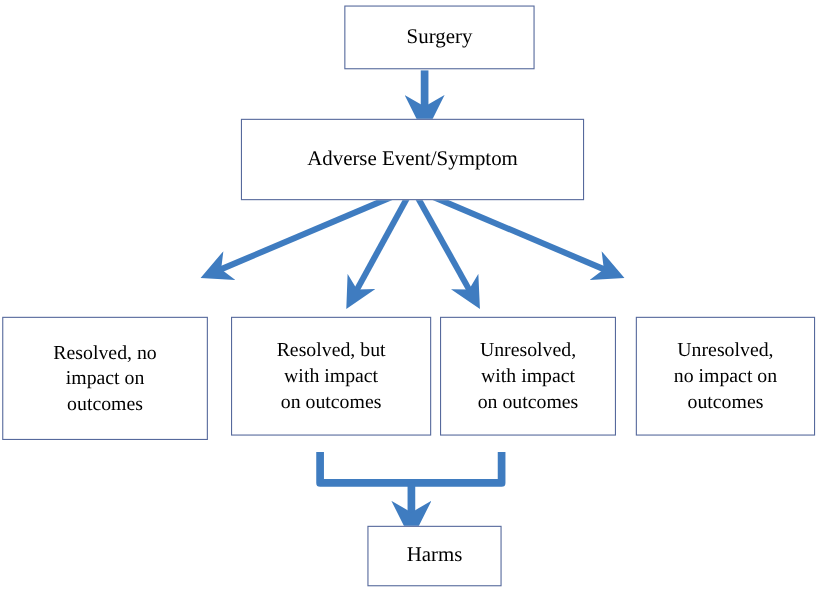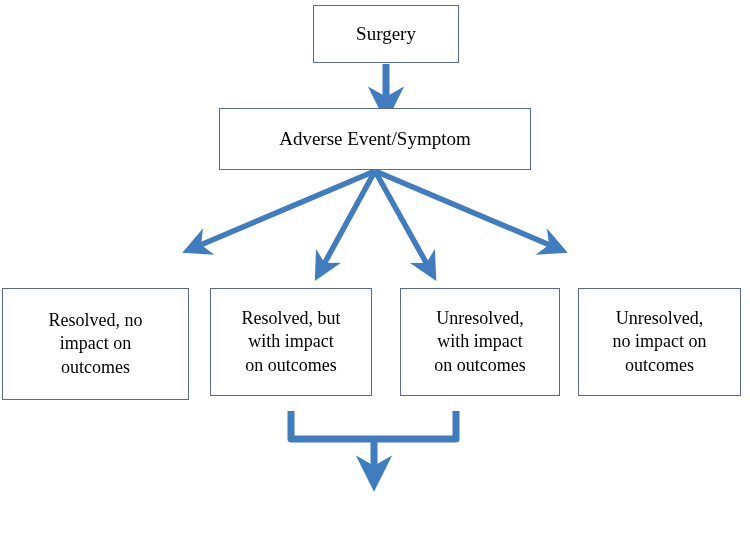--- a/index.html
+++ b/index.html
@@ -34,42 +34,42 @@
   .node .label {
     display: block;
     width: 100%;
     white-space: pre-line;
   }
 
   
   #node-surgery {
     left: 313px;
     top: 5px;
-    width: 146px;
+    width: 173px;
     height: 58px;
     font-size: 19px;
   }
   #node-adverse-event {
     left: 219px;
     top: 108px;
     width: 312px;
-    height: 62px;
+    height: 74px;
     font-size: 19px;
   }
   #node-resolved-no-impact {
     left: 2px;
     top: 288px;
     width: 187px;
     height: 112px;
     font-size: 18px;
   }
   #node-resolved-with-impact {
     left: 210px;
     top: 288px;
-    width: 162px;
+    width: 182px;
     height: 108px;
     font-size: 18px;
   }
   #node-unresolved-with-impact {
     left: 400px;
     top: 288px;
     width: 160px;
     height: 108px;
     font-size: 18px;
   }
@@ -150,14 +150,17 @@
 with impact
 on outcomes</span>
   </div>
 
   <div class="node" id="node-unresolved-no-impact">
     <span class="label">Unresolved,
 no impact on
 outcomes</span>
   </div>
 
+  <div class="node" id="node-harms">
+    <span class="label">Harms</span>
+  </div>
 
 </div>
 
 </body></html>

